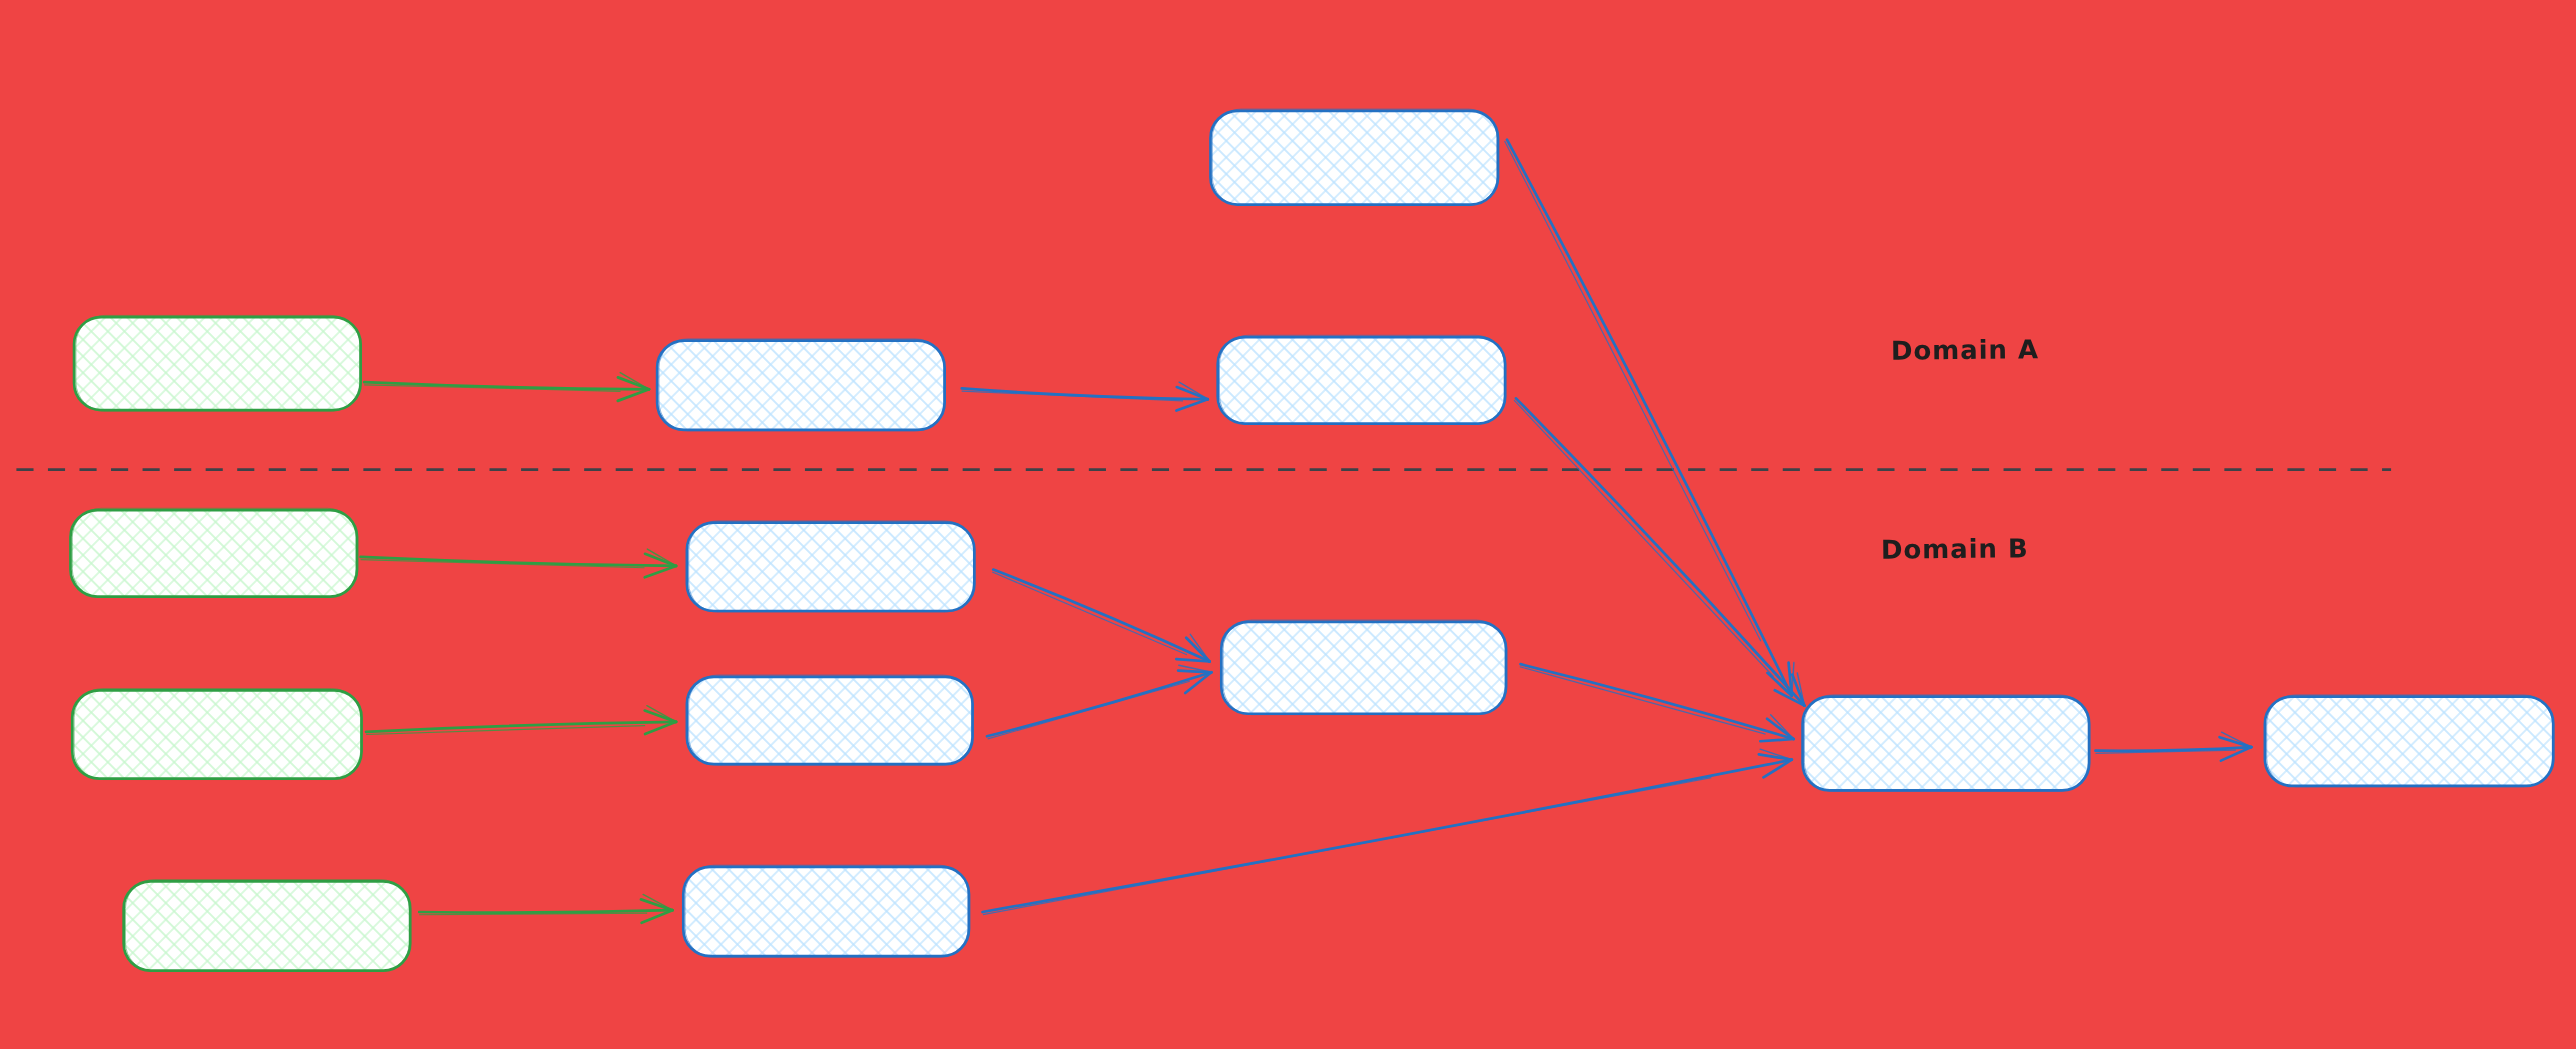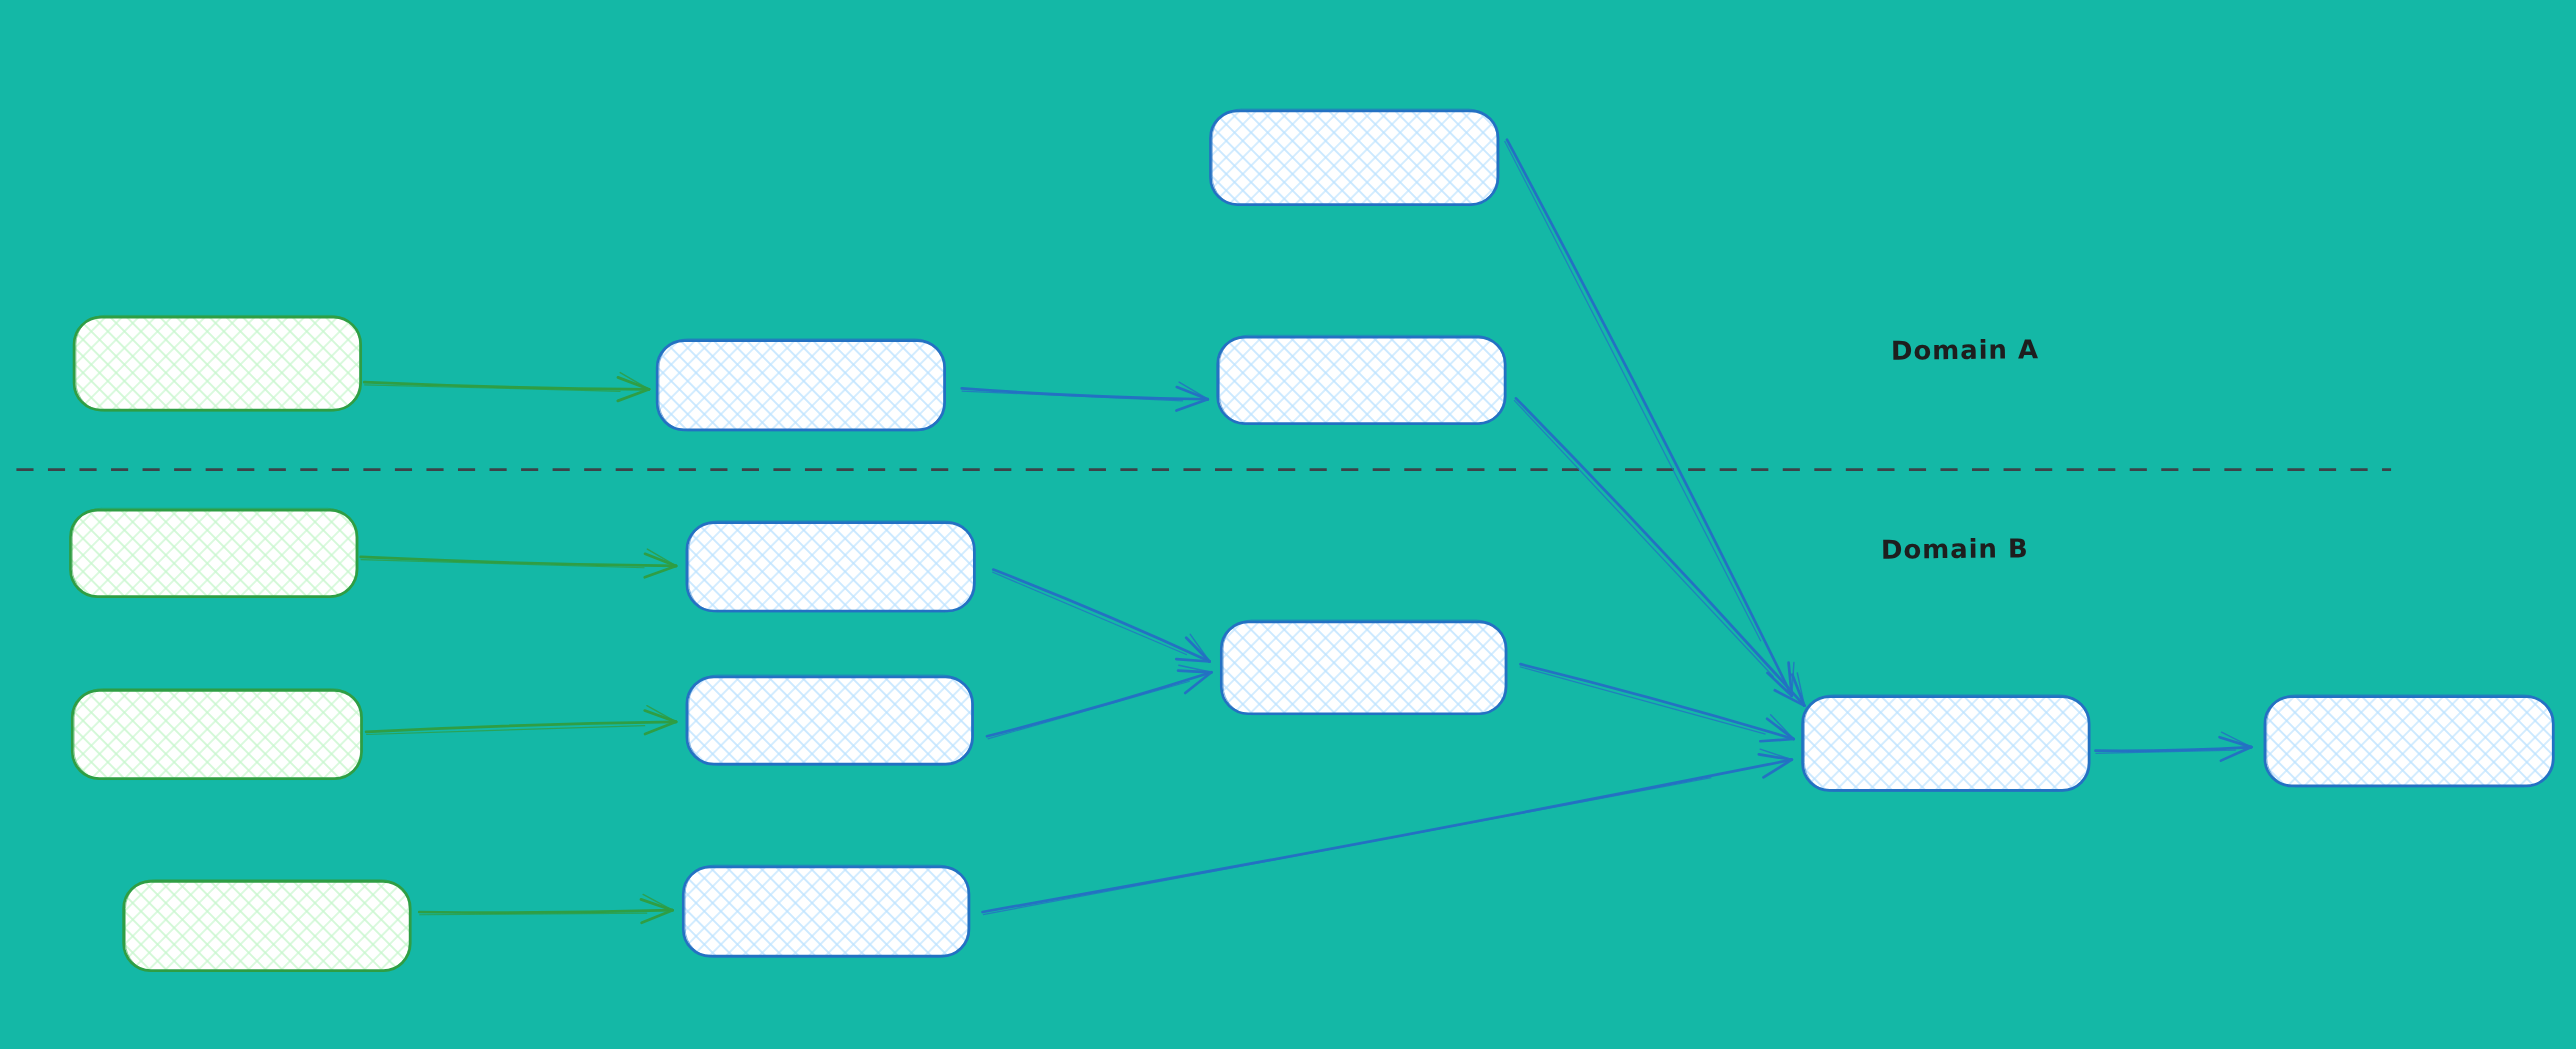--- a/index.html
+++ b/index.html
@@ -1,17 +1,17 @@
 <!DOCTYPE html>
 <html style="font-size:14.4px"><head>
 <meta charset="utf-8">
 <style>
   html,body{margin:0;padding:0;background:#ffffff;}
   body{width:2576px;height:1049px;position:relative;font-family:"DejaVu Sans",sans-serif;}
-  .canvas{position:absolute;inset:0;width:2576px;height:1049px;overflow:hidden;background:#14b8a6;}
+  .canvas{position:absolute;inset:0;width:2576px;height:1049px;overflow:hidden;background:#ef4444;}
   svg{position:absolute;left:0;top:0;}
   .domain-label{
     position:absolute;
     font-family:"DejaVu Sans",sans-serif;
     font-size:26px;
     font-weight:600;
     color:#1e1e1e;
     letter-spacing:0.9px;
     transform:rotate(-0.6deg);
     white-space:nowrap;

